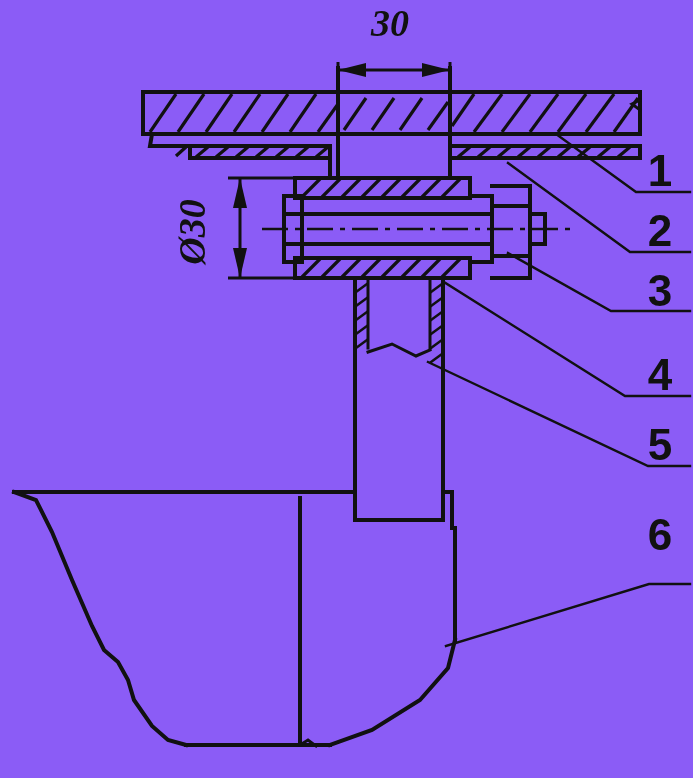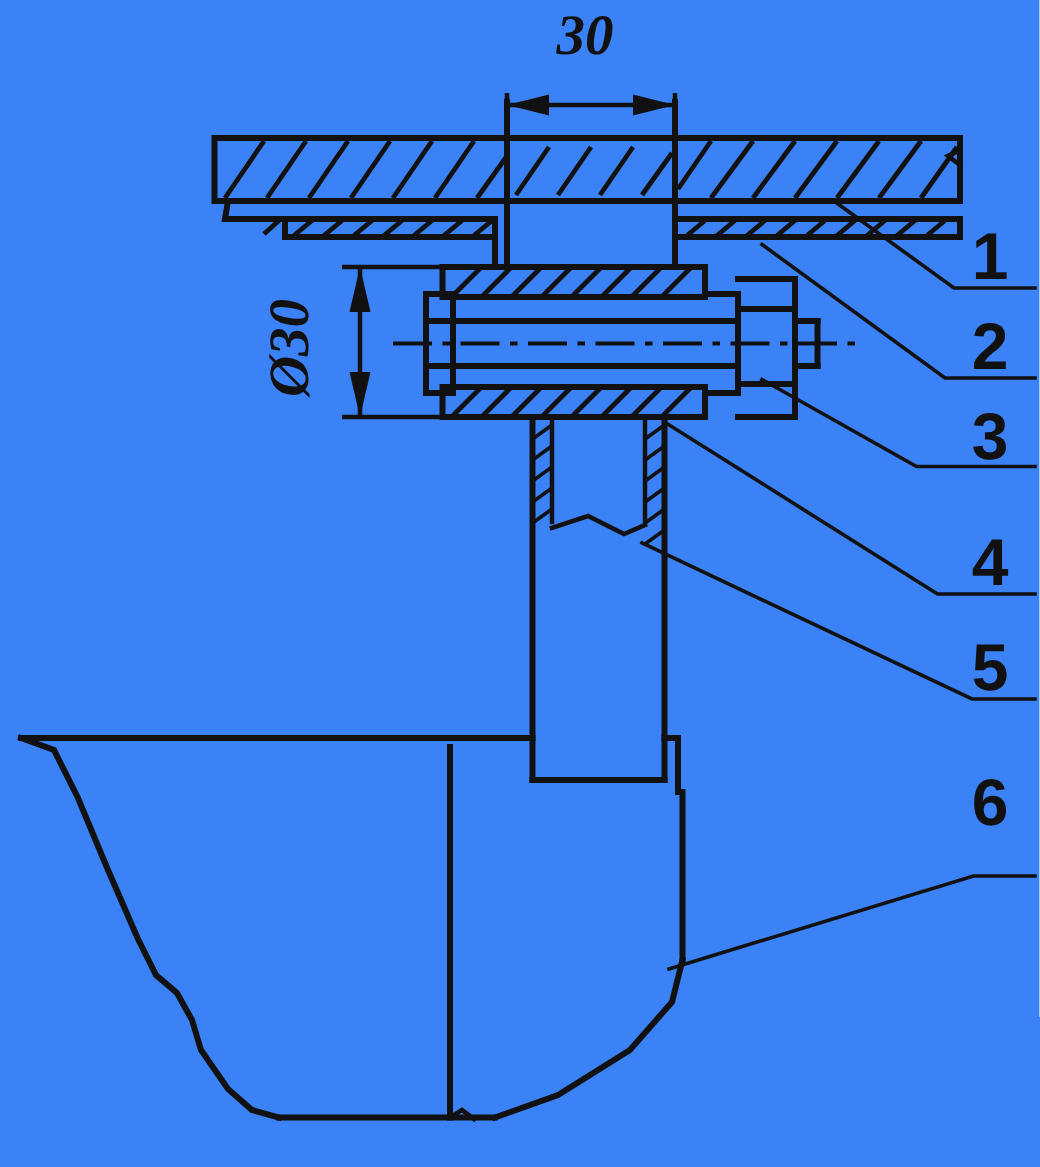--- a/index.html
+++ b/index.html
@@ -10,21 +10,21 @@
   body {
     width: 693px;
     height: 778px;
     overflow: hidden;
     font-family: "Liberation Serif", serif;
   }
   #drawing-root {
     position: relative;
     width: 693px;
     height: 778px;
-    background: #3b82f6;
+    background: #8b5cf6;
   }
   svg.dwg {
     position: absolute;
     top: 0;
     left: 0;
     width: 693px;
     height: 778px;
     display: block;
   }
   .ln {

